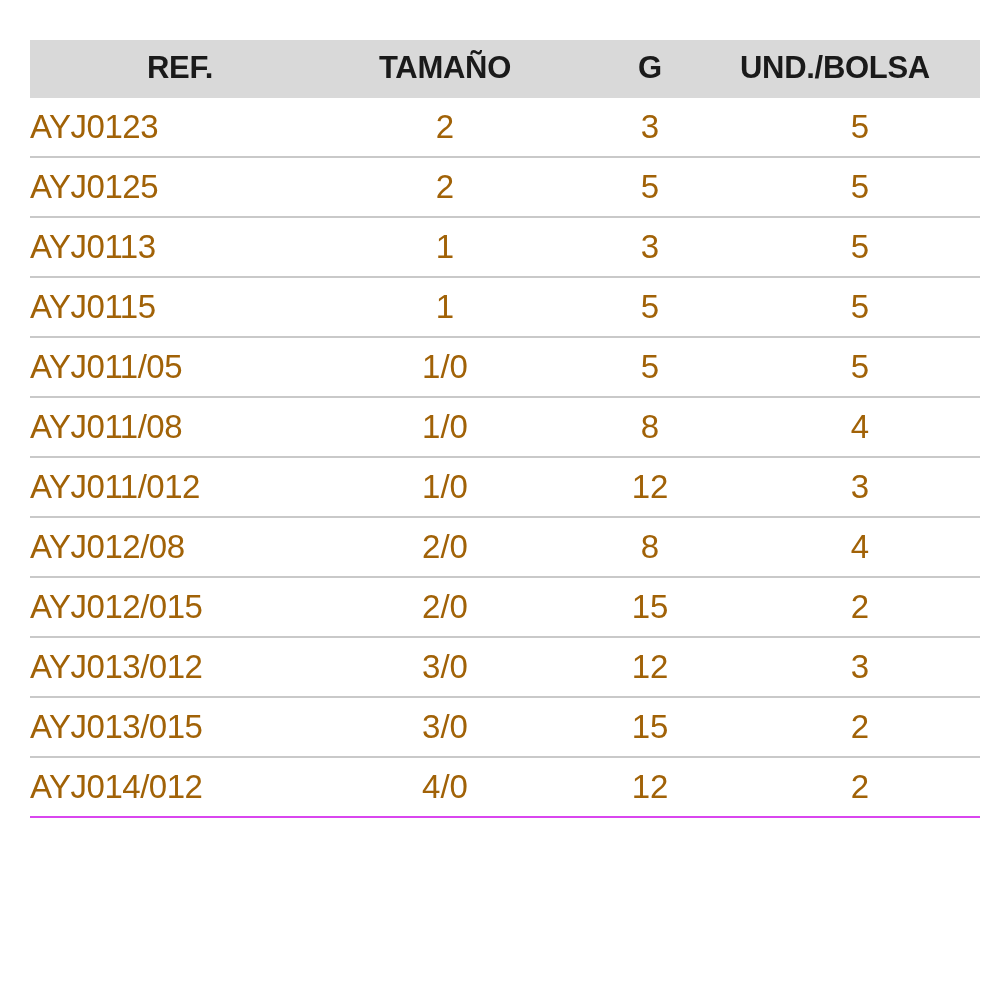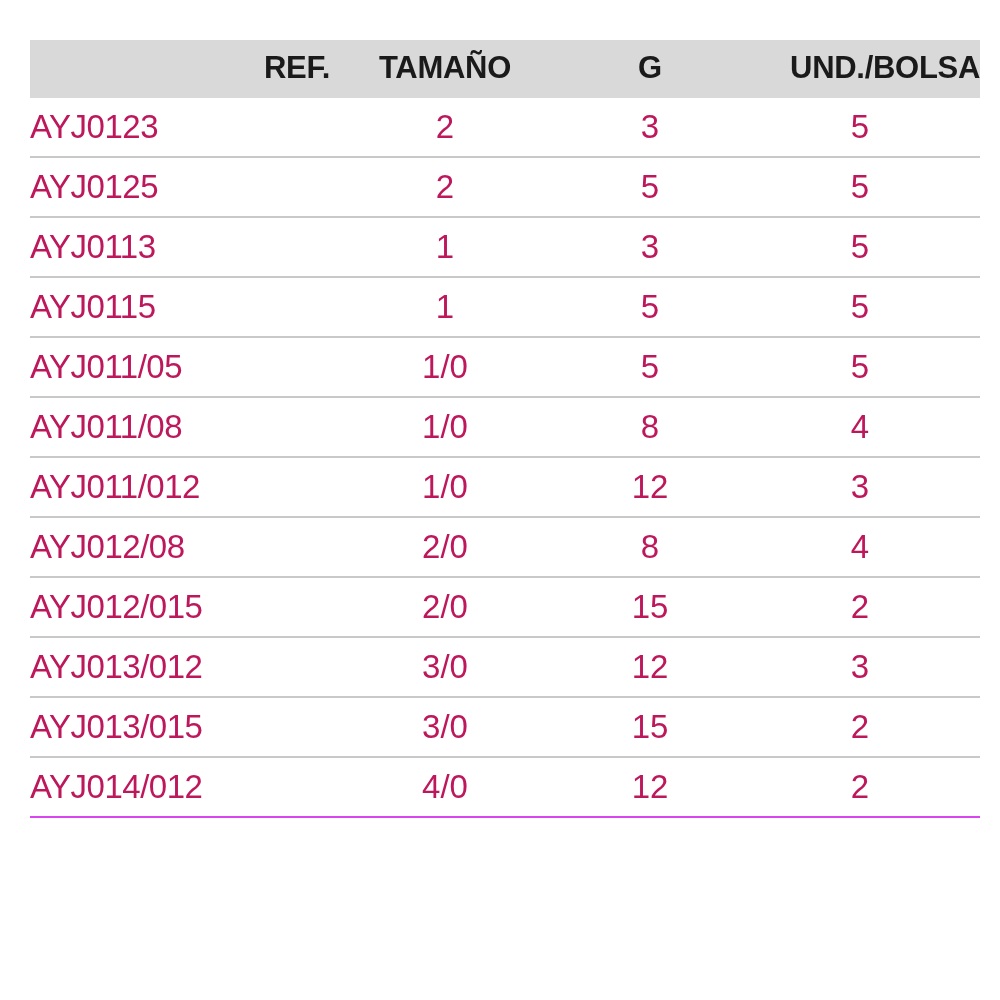--- a/index.html
+++ b/index.html
@@ -46,32 +46,32 @@
     font-weight: bold;
     font-size: 31px;
     letter-spacing: -0.3px;
     height: 56px;
     padding: 0 0 2px 0;
     vertical-align: middle;
     border: none;
   }
 
   th.ref-head {
-    text-align: right;
+    text-align: center;
     padding-left: 18px;
   }
   th.center-head { text-align: center; }
   th.und-head {
-    text-align: right;
+    text-align: left;
     padding-right: 4px;
   }
 
   table.spec tbody td {
     font-size: 33px;
-    color: #be185d;
+    color: #a16207;
     height: 58px;
     border-bottom: 2px solid #c9c9c9;
     vertical-align: middle;
     padding: 0;
     font-weight: normal;
   }
 
   td.ref-cell {
     text-align: left;
     padding-left: 18px;

